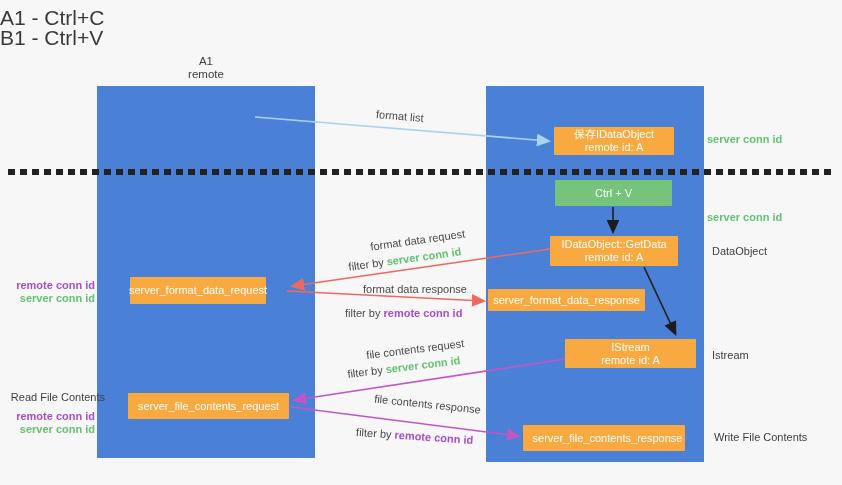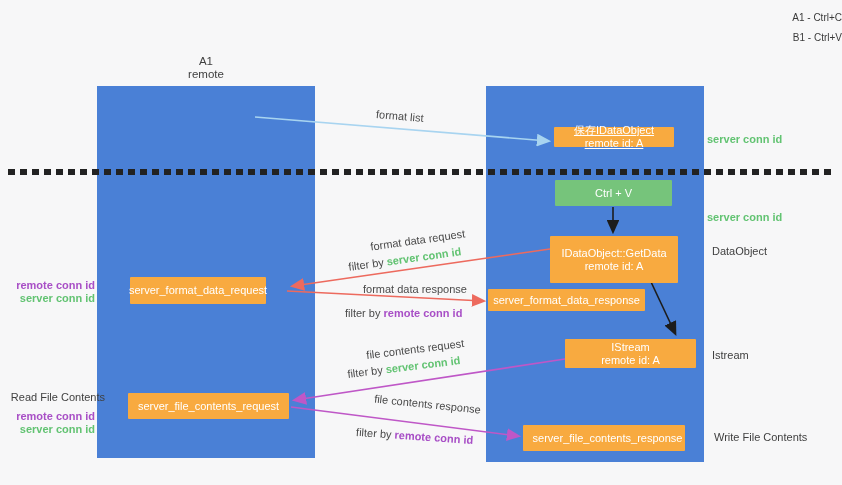--- a/index.html
+++ b/index.html
@@ -12,22 +12,22 @@
     --arrow-purple:#bf57c7;
     --arrow-blue:#a8d4f0;
     --ink:#3f3f3f;
   }
   *{margin:0;padding:0;box-sizing:border-box;}
   body{font-family:"Liberation Sans",sans-serif;background:#eee;}
   .canvas{
     position:relative;width:842px;height:485px;background:#f7f7f8;
     overflow:hidden;color:var(--ink);
   }
-  .title{position:absolute;left:0;top:8px;width:842px;text-align:right;
-    font-size:10px;line-height:20px;color:#3a3a3a;}
+  .title{position:absolute;left:0;top:8px;width:842px;text-align:left;
+    font-size:21px;line-height:20px;color:#3a3a3a;}
   .col-header{position:absolute;top:55px;width:218px;text-align:center;
     font-size:11.5px;line-height:13px;color:#3f3f3f;}
   .col-header.left{left:97px;text-align:center;} .col-header.right{left:486px;}
   .column{position:absolute;top:86px;width:218px;background:var(--column-blue);}
   .column.left{left:97px;height:372px;}
   .column.right{left:486px;height:376px;}
   .node{position:absolute;color:#fff;font-size:11px;line-height:13px;
     display:flex;flex-direction:column;align-items:center;justify-content:center;
     text-align:center;border-radius:1px;}
   .node.green{background:var(--node-green);}
@@ -89,30 +89,30 @@
     <line class="ln-blue" x1="255" y1="117" x2="548" y2="141" marker-end="url(#ab)"></line>
     <line class="ln-black" x1="613" y1="207" x2="613" y2="231" marker-end="url(#ak)"></line>
     <line class="ln-black" x1="644" y1="267" x2="675" y2="333" marker-end="url(#ak)"></line>
     <line class="ln-red" x1="550" y1="249" x2="293" y2="286" marker-end="url(#ar)"></line>
     <line class="ln-red" x1="287" y1="291" x2="483" y2="301" marker-end="url(#ar)"></line>
     <line class="ln-purple" x1="565" y1="359" x2="295" y2="400" marker-end="url(#ap)"></line>
     <line class="ln-purple" x1="291" y1="407" x2="518" y2="436" marker-end="url(#ap)"></line>
   </svg>
 
 
-  <div class="node orange" style="left:554px;top:127px;width:120px;height:20px;text-decoration:underline;">
+  <div class="node orange" style="left:554px;top:127px;width:120px;height:28px;">
     <span>保存IDataObject</span>
     <span>remote id: A</span>
   </div>
 
   <div class="node green" style="left:555px;top:180px;width:117px;height:26px;">
     <span>Ctrl + V</span>
   </div>
 
-  <div class="node orange" style="left:550px;top:236px;width:128px;height:47px;">
+  <div class="node orange" style="left:550px;top:236px;width:128px;height:30px;">
     <span>IDataObject::GetData</span>
     <span>remote id: A</span>
   </div>
 
   <div class="node orange" style="left:130px;top:277px;width:136px;height:27px;">
     <span>server_format_data_request</span>
   </div>
 
   <div class="node orange" style="left:488px;top:289px;width:157px;height:22px;">
     <span>server_format_data_response</span>

